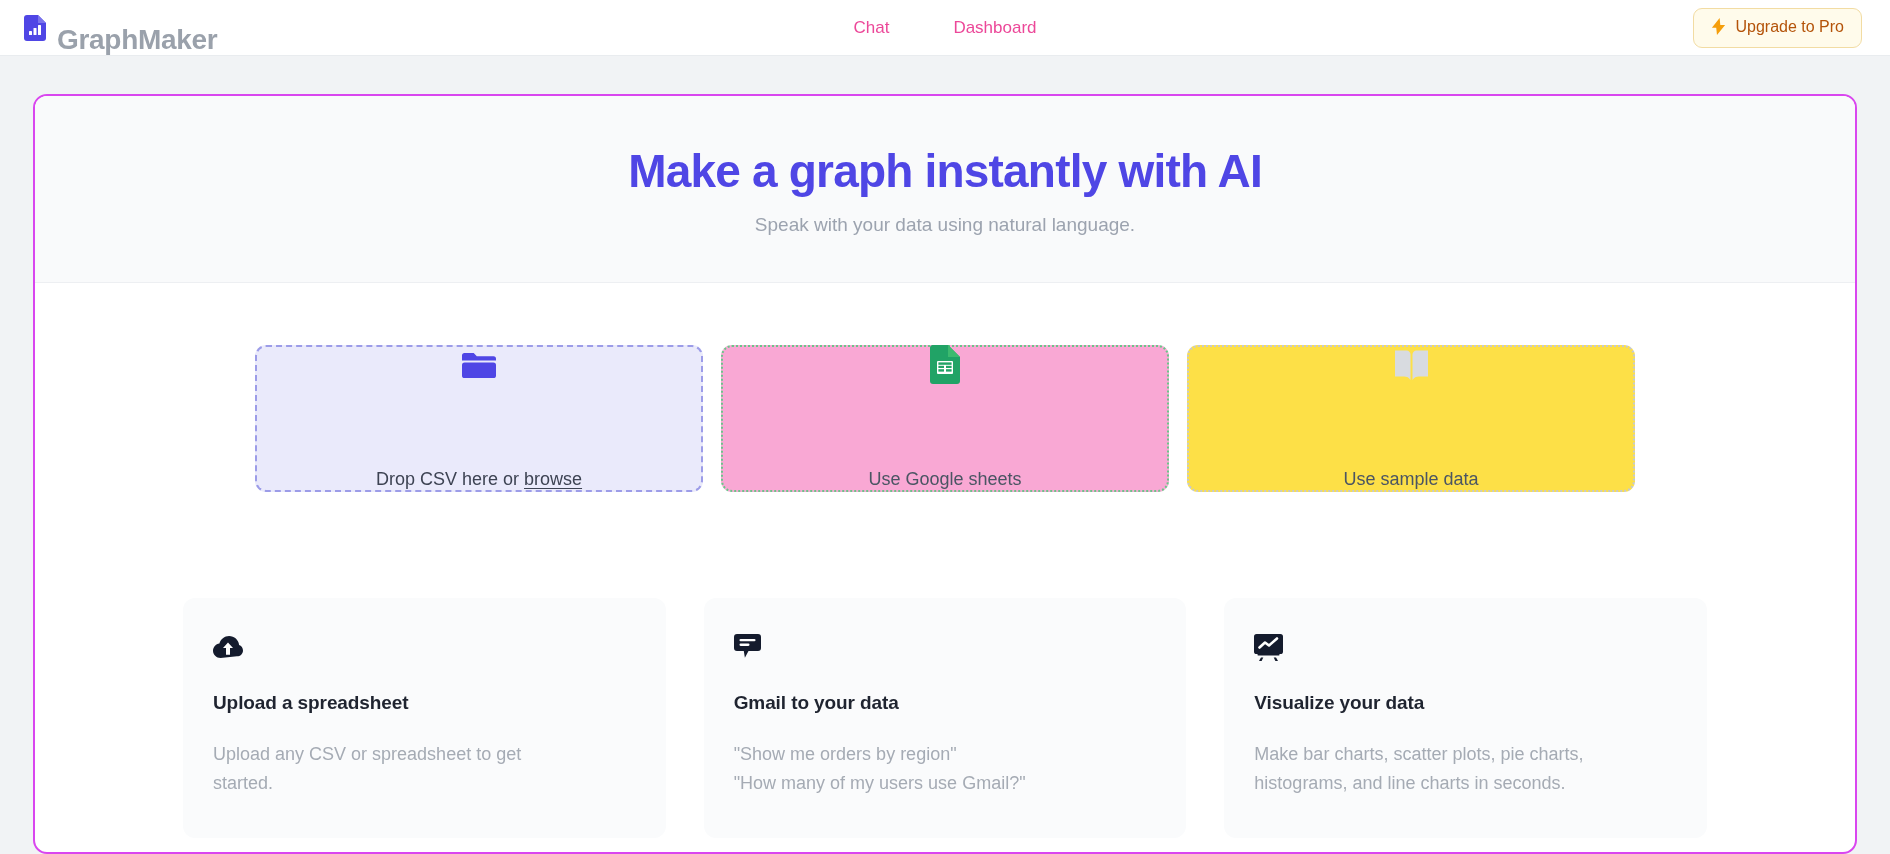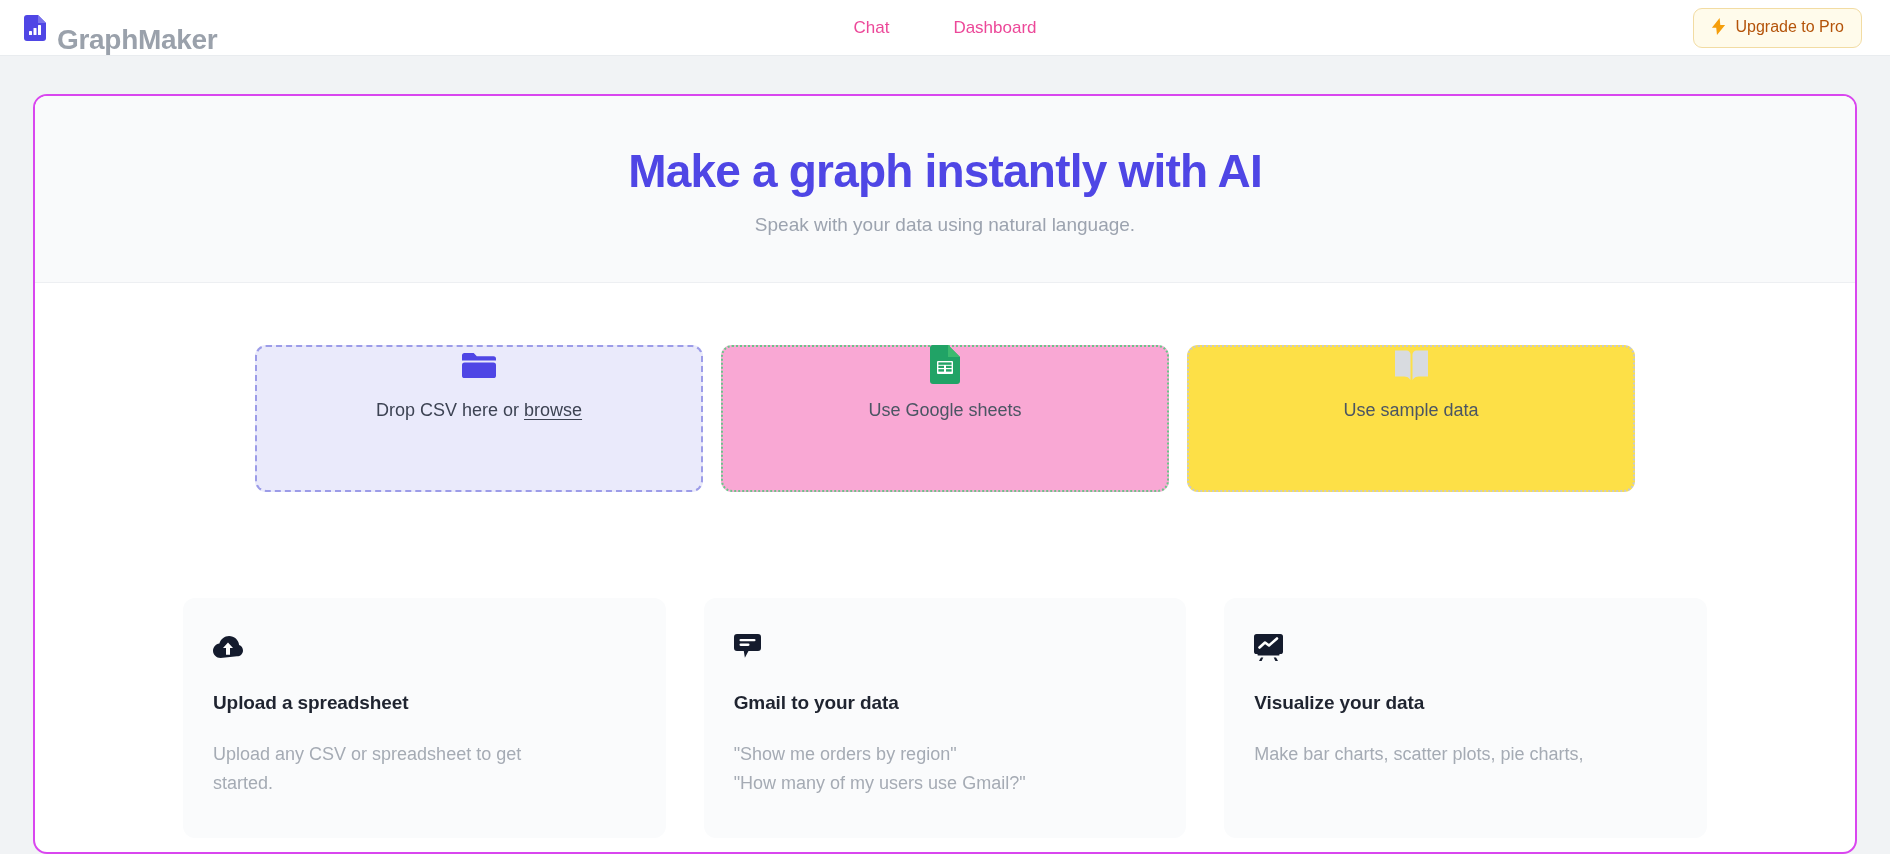--- a/index.html
+++ b/index.html
@@ -127,21 +127,21 @@
     justify-content: center;
   }
 
   .source {
     flex: 1 1 0;
     height: 147px;
     border-radius: 11px;
     display: flex;
     flex-direction: column;
     align-items: center;
-    justify-content: flex-start;
+    justify-content: space-between;
     gap: 17px;
     cursor: pointer;
   }
 
   .source-csv {
     background: #eaeafb;
     border: 2px dashed #9c9ce8;
   }
   .source-sheets {
     background: #f9a8d4;
@@ -318,19 +318,20 @@
             <rect x="0" y="0" width="29" height="20" rx="2.6" fill="#141b2d"></rect>
             <rect x="3.5" y="19" width="22" height="2.6" rx="1.2" fill="#141b2d"></rect>
             <path d="M7 23.5l-2 3.5h2.6l1.7-3.5z" fill="#141b2d"></path>
             <path d="M22 23.5l2 3.5h-2.6l-1.7-3.5z" fill="#141b2d"></path>
             <polyline points="5.5,13.5 11,8.5 15,11.5 23,4.5" fill="none" stroke="#ffffff" stroke-width="2.6" stroke-linejoin="round" stroke-linecap="round"></polyline>
           </svg>
         </span>
         <div class="feature-title">Visualize your data</div>
         <div class="feature-desc">
           <span>Make bar charts, scatter plots, pie charts,</span>
+          <span>histograms, and line charts in seconds.</span>
         </div>
       </div>
 
     </div>
 
   </div>
 </div>
 
 </body></html>

